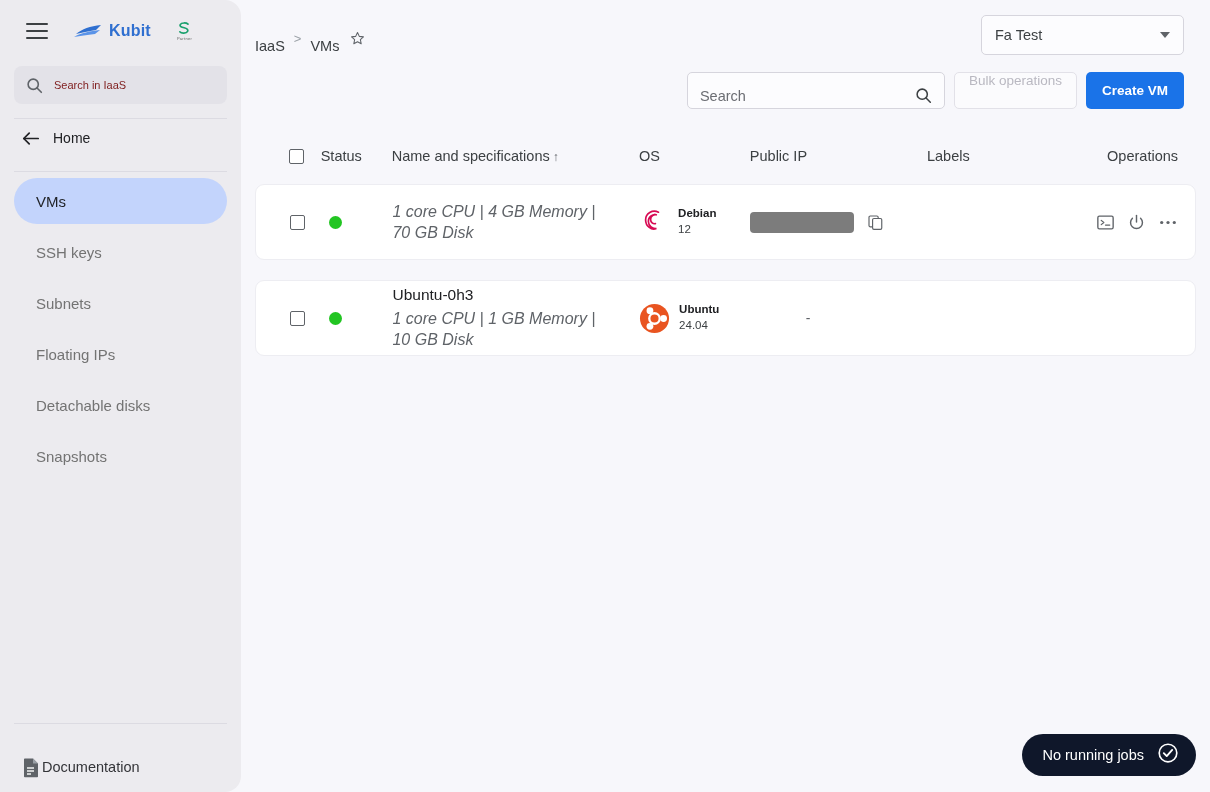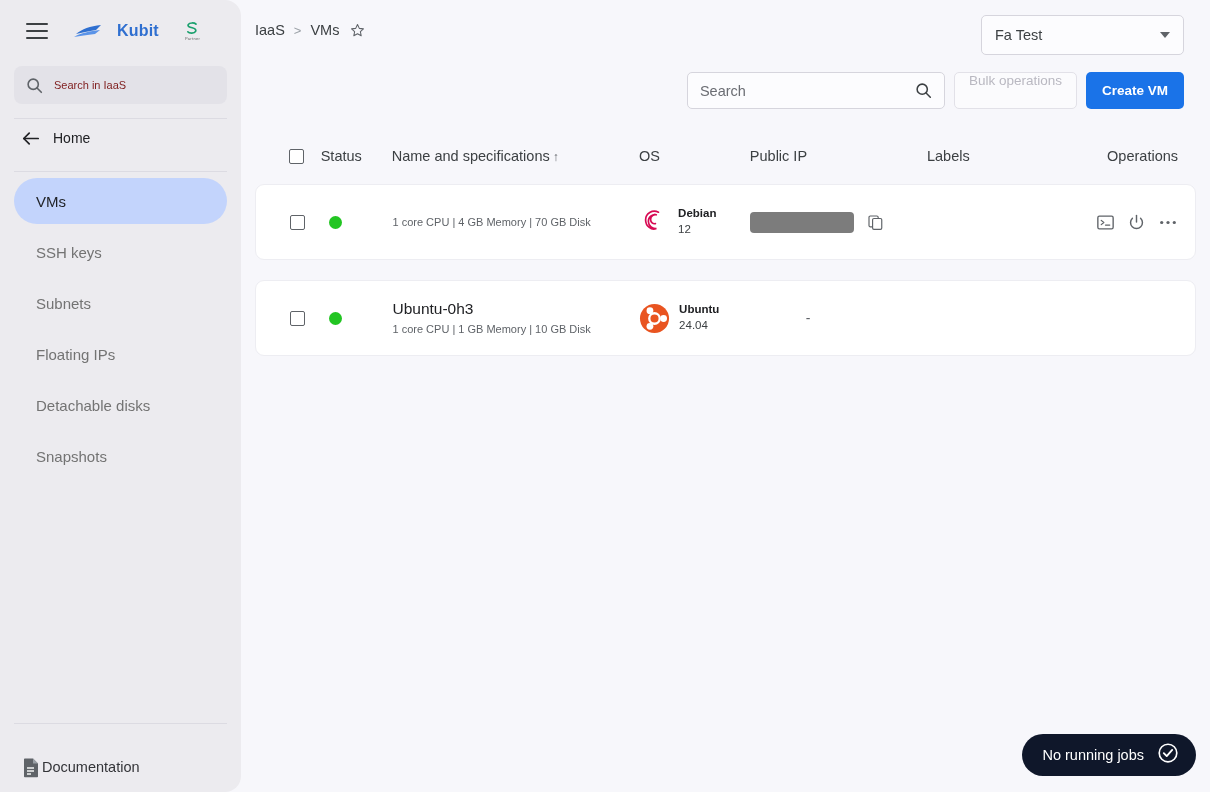--- a/index.html
+++ b/index.html
@@ -23,21 +23,21 @@
   .sb-top {
     height: 62px; display: flex; align-items: center;
     padding: 0 16px; gap: 10px;
   }
   .hamburger {
     width: 22px; height: 16px; display: flex; flex-direction: column;
     justify-content: space-between; cursor: pointer; margin-left: 10px;
   }
   .hamburger span { display: block; height: 2px; background: #3c4043; border-radius: 1px; }
   .brand {
-    display: flex; align-items: center; gap: 13px; margin-left: 16px;
+    display: flex; align-items: center; gap: 5px; margin-left: 16px;
   }
   .brand-name { color: #2f6fd0; font-size: 16px; font-weight: bold; letter-spacing: .2px; }
   .partner-logo { margin-left: 16px; display: flex; flex-direction: column; align-items: center; }
   .partner-sub { font-size: 4px; color: #666; letter-spacing: .3px; margin-top: 1px; }
 
   .sb-search {
     margin: 4px 14px 0 14px; height: 38px; border-radius: 8px;
     background: #e3e2e8; display: flex; align-items: center;
     padding: 0 12px; gap: 11px; cursor: text;
   }
@@ -70,21 +70,21 @@
   
   .main { flex: 1; position: relative; height: 792px; background: #f7f7fb; }
 
   .topbar { height: 70px; position: relative; }
   .breadcrumb {
     position: absolute; left: 14px; top: 22px;
     display: flex; align-items: center; gap: 9px;
     font-size: 14.5px; color: #3c4043;
   }
   .bc-sep { color: #9aa0a6; font-size: 13px; }
-  .bc-item { cursor: pointer; }
+  .bc-item { cursor: pointer; margin-top: 16px; }
   .star { cursor: pointer; margin-left: 2px; display: flex; }
 
   .tenant-select {
     position: absolute; right: 26px; top: 15px;
     width: 203px; height: 40px; border: 1px solid #d6d5dd;
     border-radius: 5px; background: #fcfcfe;
     display: flex; align-items: center; padding: 0 13px;
     cursor: pointer;
   }
   .tenant-label { font-size: 14.5px; color: #3c4043; flex: 1; }
@@ -94,21 +94,21 @@
     border-top: 6px solid #5f6368;
   }
 
   .actionbar {
     position: absolute; right: 26px; top: 72px;
     display: flex; align-items: center; gap: 9px;
   }
   .search-box {
     width: 258px; height: 37px; border: 1px solid #d6d5dd;
     border-radius: 5px; background: #fcfcfe;
-    display: flex; align-items: center; padding: 4px 12px; cursor: text;
+    display: flex; align-items: flex-end; padding: 4px 12px; cursor: text;
   }
   .search-box-text { flex: 1; font-size: 14.5px; color: #6b6d73; }
   .btn-bulk {
     height: 37px; padding: 0 14px; border: 1px solid #e2e1e8;
     border-radius: 5px; background: #fbfbfd; color: #b9b8c1;
     font-size: 13.5px; display: flex; cursor: default;
   }
   .btn-create {
     height: 37px; padding: 0 16px; border-radius: 5px;
     background: #1a73e8; color: #fff; font-size: 13.5px; font-weight: bold;
@@ -136,21 +136,21 @@
     background: #fff; border: 1px solid #ededf2; border-radius: 9px;
     height: 76px; display: flex; align-items: center;
     padding: 0 18px; margin-bottom: 20px;
   }
   .chk {
     width: 15px; height: 15px; border: 1.6px solid #5f6368;
     border-radius: 2px; cursor: pointer; background: #fff;
   }
   .dot { width: 13px; height: 13px; border-radius: 50%; background: #22c522; margin-left: 8px; }
   .vm-name { font-size: 15.5px; color: #202124; margin-bottom: 4px; }
-  .vm-spec { font-size: 11px; color: #5f6368; line-height: 1.33; max-width: 213px; }
+  .vm-spec { font-size: 16px; color: #5f6368; line-height: 1.33; max-width: 213px; font-style: italic; }
   .os-cell { display: flex; align-items: center; gap: 9px; }
   .os-txt { font-size: 11.5px; line-height: 1.35; }
   .os-name { color: #202124; font-weight: bold; }
   .os-ver { color: #3c4043; }
   .ip-redacted {
     width: 104px; height: 21px; border-radius: 4px; background: #7c7c7c;
     display: inline-block; vertical-align: middle;
   }
   .ip-cell { display: flex; align-items: center; gap: 14px; }
   .ip-dash { color: #5f6368; font-size: 14px; padding-left: 56px; }

